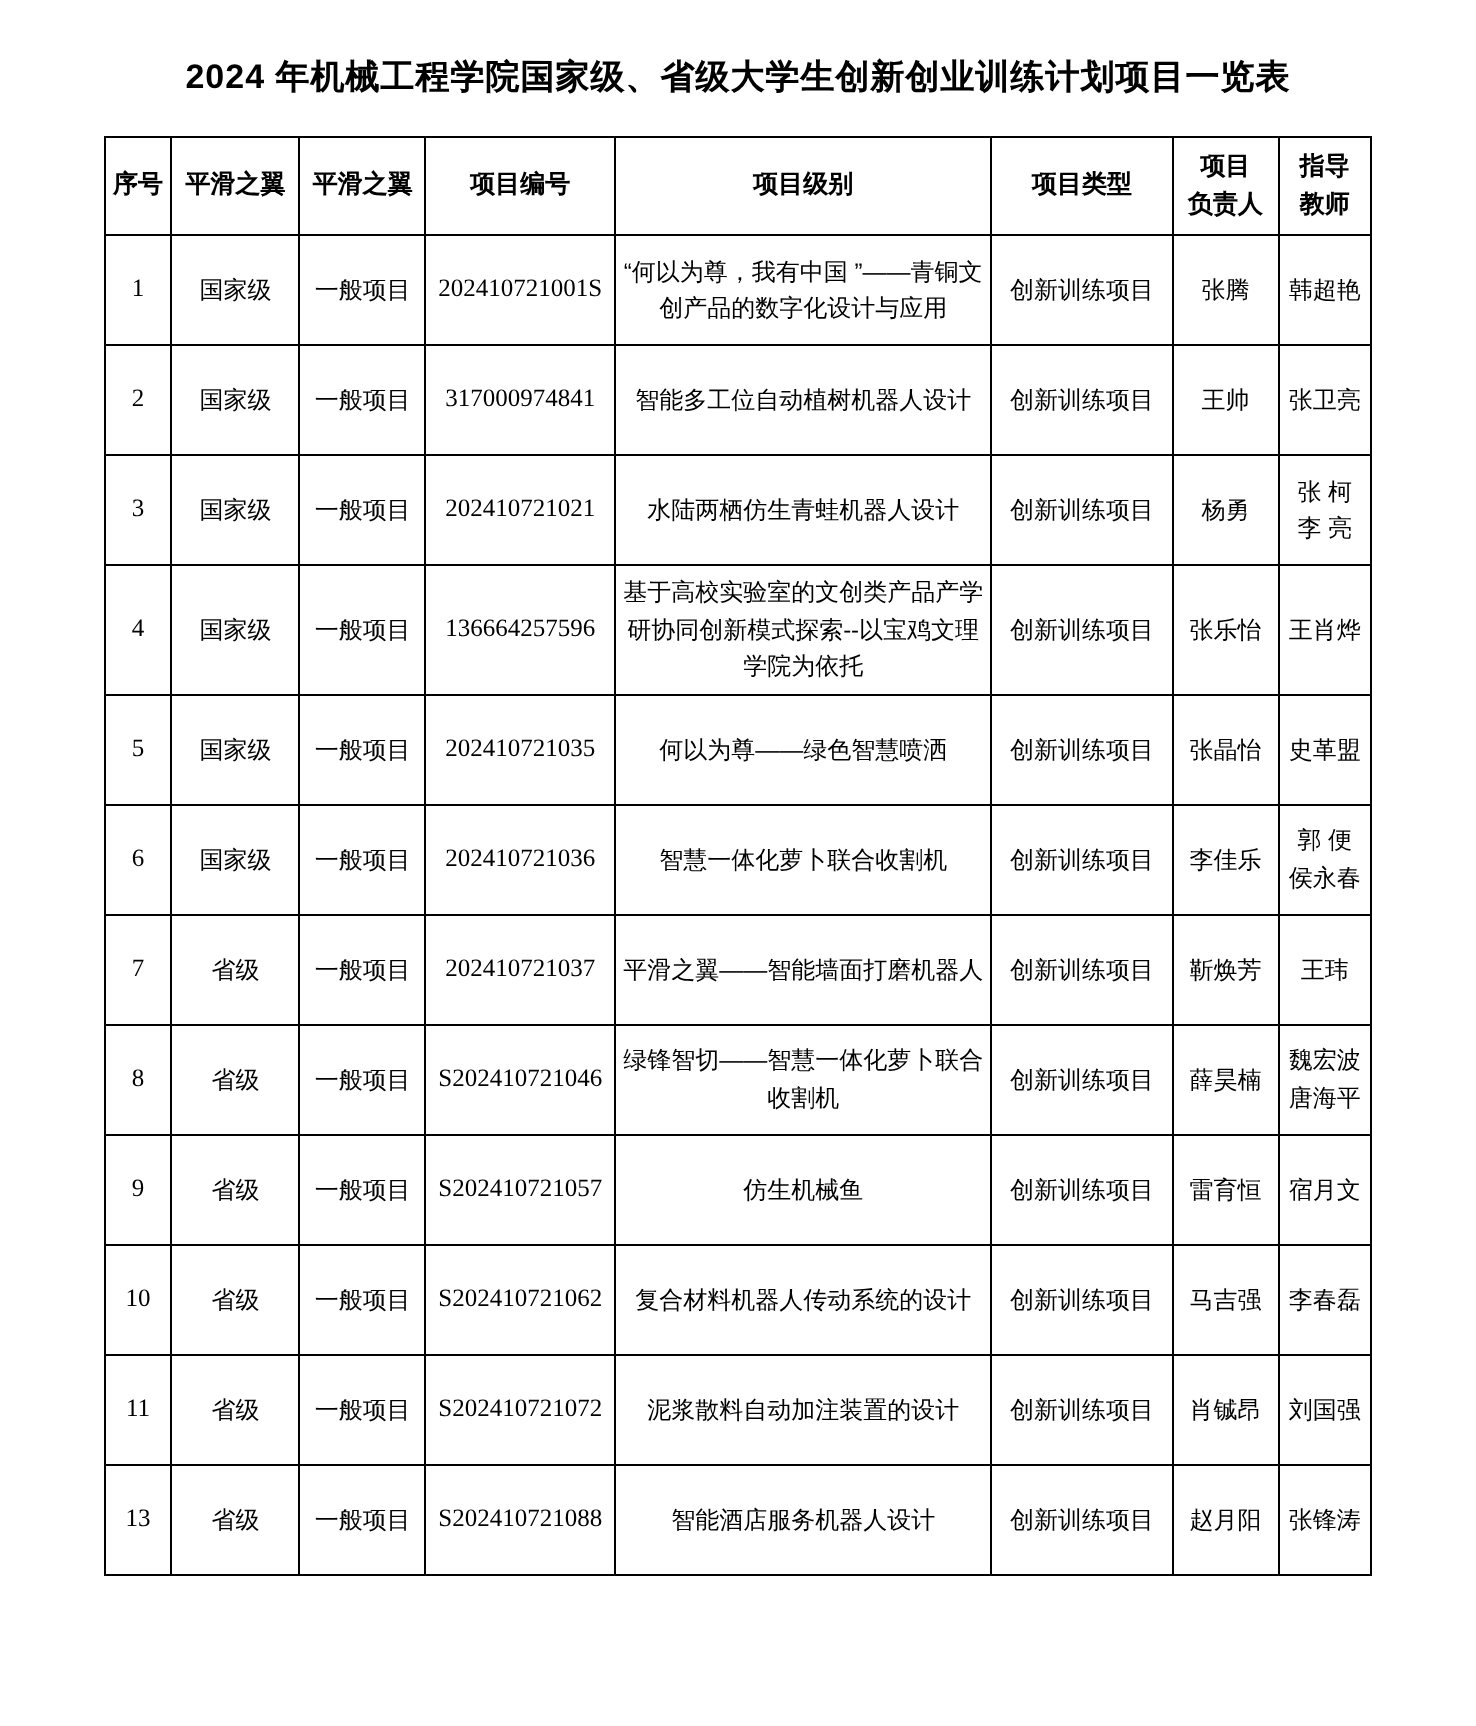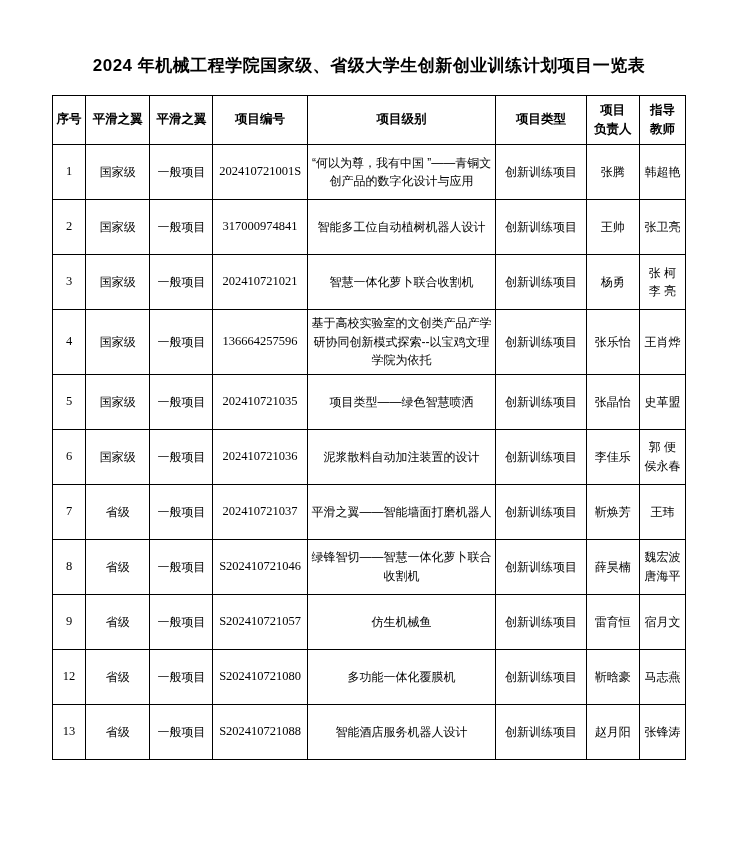--- a/index.html
+++ b/index.html
@@ -9,21 +9,21 @@
     width: 738px;
     height: 863px;
     font-family: "Liberation Sans", sans-serif;
     color: #000000;
     overflow: hidden;
   }
   .page {
     width: 738px;
     height: 681px;
     box-sizing: border-box;
-    padding-top: 55px;
+    padding-top: 28px;
   }
   .page-title {
     text-align: center;
     font-size: 17px;
     font-weight: bold;
     letter-spacing: 0.5px;
     margin: 0 30px 18px 30px;
     line-height: 1.3;
   }
   table.projects {
@@ -116,52 +116,52 @@
           <td class="col-name">智能多工位自动植树机器人设计</td>
           <td class="col-type">创新训练项目</td>
           <td class="col-leader">王帅</td>
           <td class="col-advisor">张卫亮</td>
         </tr>
         <tr>
           <td class="col-no">3</td>
           <td class="col-level">国家级</td>
           <td class="col-category">一般项目</td>
           <td class="col-code">202410721021</td>
-          <td class="col-name">智慧一体化萝卜联合收割机</td>
+          <td class="col-name">水陆两栖仿生青蛙机器人设计</td>
           <td class="col-type">创新训练项目</td>
           <td class="col-leader">杨勇</td>
           <td class="col-advisor">张 柯
 李 亮</td>
         </tr>
         <tr>
           <td class="col-no">4</td>
           <td class="col-level">国家级</td>
           <td class="col-category">一般项目</td>
           <td class="col-code">136664257596</td>
           <td class="col-name">基于高校实验室的文创类产品产学研协同创新模式探索--以宝鸡文理学院为依托</td>
           <td class="col-type">创新训练项目</td>
           <td class="col-leader">张乐怡</td>
           <td class="col-advisor">王肖烨</td>
         </tr>
         <tr>
           <td class="col-no">5</td>
           <td class="col-level">国家级</td>
           <td class="col-category">一般项目</td>
           <td class="col-code">202410721035</td>
-          <td class="col-name">项目类型——绿色智慧喷洒</td>
+          <td class="col-name">何以为尊——绿色智慧喷洒</td>
           <td class="col-type">创新训练项目</td>
           <td class="col-leader">张晶怡</td>
           <td class="col-advisor">史革盟</td>
         </tr>
         <tr>
           <td class="col-no">6</td>
           <td class="col-level">国家级</td>
           <td class="col-category">一般项目</td>
           <td class="col-code">202410721036</td>
-          <td class="col-name">泥浆散料自动加注装置的设计</td>
+          <td class="col-name">智慧一体化萝卜联合收割机</td>
           <td class="col-type">创新训练项目</td>
           <td class="col-leader">李佳乐</td>
           <td class="col-advisor">郭 便
 侯永春</td>
         </tr>
         <tr>
           <td class="col-no">7</td>
           <td class="col-level">省级</td>
           <td class="col-category">一般项目</td>
           <td class="col-code">202410721037</td>
@@ -185,28 +185,38 @@
           <td class="col-no">9</td>
           <td class="col-level">省级</td>
           <td class="col-category">一般项目</td>
           <td class="col-code">S202410721057</td>
           <td class="col-name">仿生机械鱼</td>
           <td class="col-type">创新训练项目</td>
           <td class="col-leader">雷育恒</td>
           <td class="col-advisor">宿月文</td>
         </tr>
         <tr>
-          <td class="col-no">12</td>
-          <td class="col-level">省级</td>
-          <td class="col-category">一般项目</td>
-          <td class="col-code">S202410721080</td>
-          <td class="col-name">多功能一体化覆膜机</td>
-          <td class="col-type">创新训练项目</td>
-          <td class="col-leader">靳晗豪</td>
-          <td class="col-advisor">马志燕</td>
+          <td class="col-no">10</td>
+          <td class="col-level">省级</td>
+          <td class="col-category">一般项目</td>
+          <td class="col-code">S202410721062</td>
+          <td class="col-name">复合材料机器人传动系统的设计</td>
+          <td class="col-type">创新训练项目</td>
+          <td class="col-leader">马吉强</td>
+          <td class="col-advisor">李春磊</td>
+        </tr>
+        <tr>
+          <td class="col-no">11</td>
+          <td class="col-level">省级</td>
+          <td class="col-category">一般项目</td>
+          <td class="col-code">S202410721072</td>
+          <td class="col-name">泥浆散料自动加注装置的设计</td>
+          <td class="col-type">创新训练项目</td>
+          <td class="col-leader">肖铖昂</td>
+          <td class="col-advisor">刘国强</td>
         </tr>
         <tr>
           <td class="col-no">13</td>
           <td class="col-level">省级</td>
           <td class="col-category">一般项目</td>
           <td class="col-code">S202410721088</td>
           <td class="col-name">智能酒店服务机器人设计</td>
           <td class="col-type">创新训练项目</td>
           <td class="col-leader">赵月阳</td>
           <td class="col-advisor">张锋涛</td>

